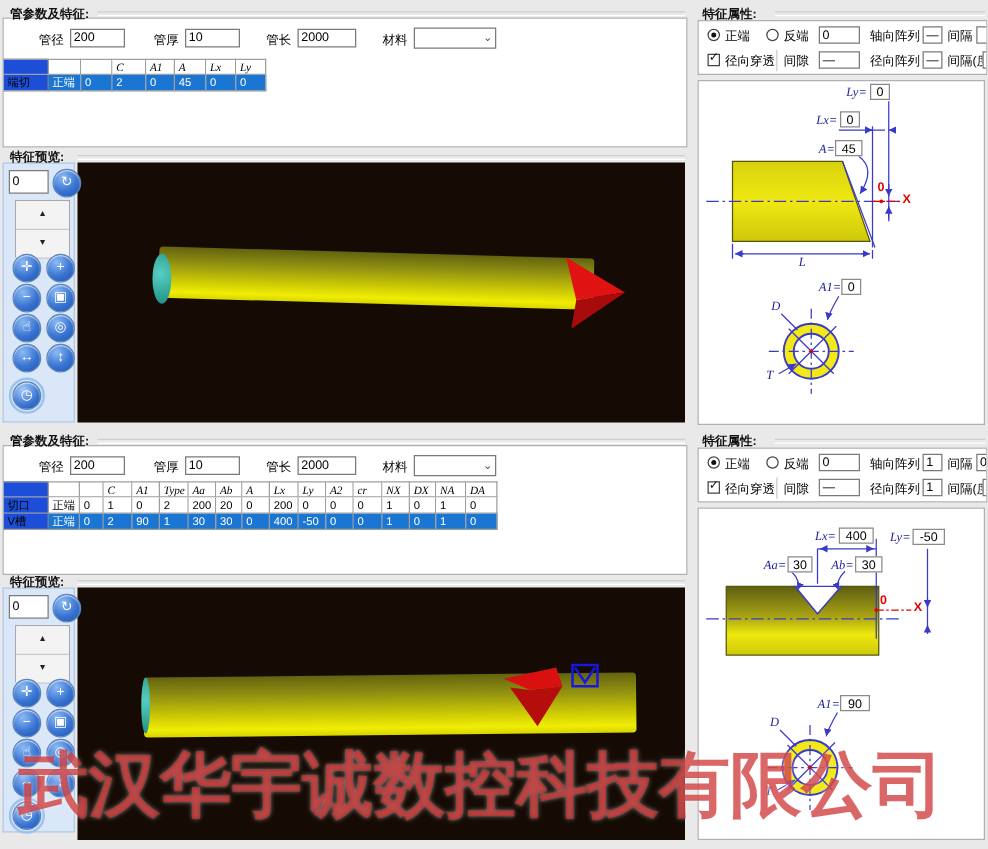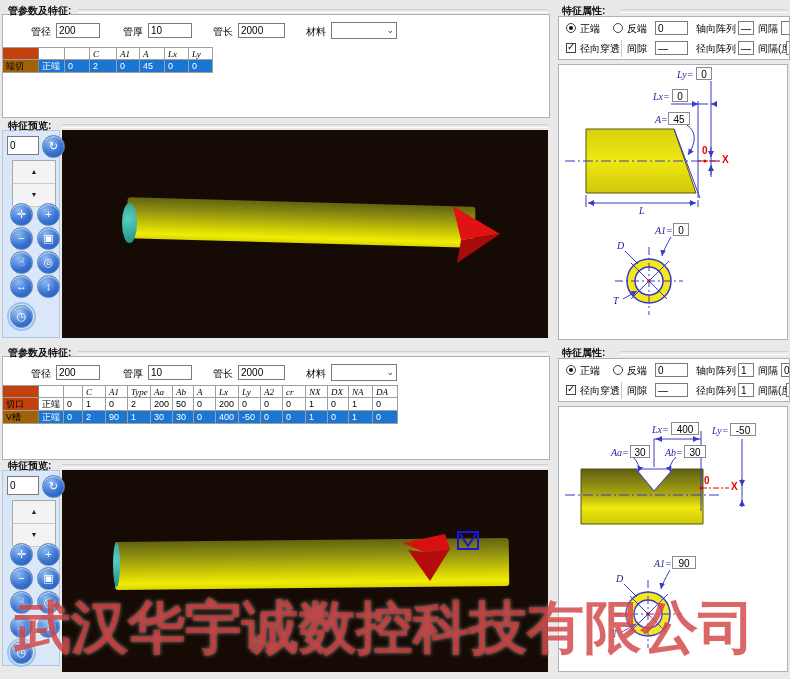--- a/index.html
+++ b/index.html
@@ -13,22 +13,22 @@
       font-family:"Liberation Sans",sans-serif;padding:0 2px;box-sizing:border-box}
   .combo{position:absolute;height:17px;border:1px solid #7a7a7a;background:#fff;box-sizing:border-box}
   .combo .arr{position:absolute;right:2px;top:2px;font-size:9px;color:#444}
   
   .dgrid{position:absolute;font-size:9px;z-index:2}
   .trow{display:flex;height:13px;line-height:12px}
   .tcell{box-sizing:border-box;border-right:1px solid #9f9f9f;border-bottom:1px solid #9f9f9f;
          padding-left:3px;overflow:hidden;white-space:nowrap;background:#fff}
   .thead .tcell{border-top:1px solid #9f9f9f;font-style:italic;font-family:"Liberation Serif",serif}
   .trow.sel .tcell{background:#1b75d3;color:#fff}
-  .trow .tcell.rowhdr{background:#c2410c;color:#000;border-right:1px solid #808080}
-  .trow.sel .tcell.rowhdr{background:#a16207;color:#000}
+  .trow .tcell.rowhdr{background:#1d4ed8;color:#000;border-right:1px solid #808080}
+  .trow.sel .tcell.rowhdr{background:#1d4ed8;color:#000}
   
   .toolbar{position:absolute;width:58px;background:#d9e7f8;border:1px solid #b3c8e2;box-sizing:border-box;z-index:2}
   .round-btn{position:absolute;width:21px;height:21px;border-radius:50%;color:#fff;text-align:center;line-height:20px;
              font-size:11px;border:1px solid #5d85b6;cursor:pointer;
              background:radial-gradient(circle at 35% 28%,#8cbbf2,#3a74d2 55%,#1c55b0);
              box-shadow:inset 0 1px 1px rgba(255,255,255,.7)}
   .round-btn.hl{outline:2px solid #9cc3ef;outline-offset:1px;background:radial-gradient(circle at 35% 28%,#a6ccf7,#3a74d2 60%,#1c55b0)}
   .spin-box{position:absolute;width:44px;height:46px;background:#fff;border:1px solid #a9a9a9;box-sizing:border-box}
   .spin-btn{height:22px;background:#f3f3f3;border-bottom:1px solid #c9c9c9;text-align:center;font-size:7px;
             line-height:22px;color:#222;cursor:pointer}
@@ -245,21 +245,21 @@
         <div class="tcell " style="width:25px">DA</div>
       </div>
       <div class="trow ">
         <div class="tcell rowhdr" style="width:36px">切口</div>
         <div class="tcell " style="width:25px">正端</div>
         <div class="tcell " style="width:19px">0</div>
         <div class="tcell " style="width:23px">1</div>
         <div class="tcell " style="width:22px">0</div>
         <div class="tcell " style="width:23px">2</div>
         <div class="tcell " style="width:22px">200</div>
-        <div class="tcell " style="width:21px">50</div>
+        <div class="tcell " style="width:21px">20</div>
         <div class="tcell " style="width:22px">0</div>
         <div class="tcell " style="width:23px">200</div>
         <div class="tcell " style="width:22px">0</div>
         <div class="tcell " style="width:22px">0</div>
         <div class="tcell " style="width:23px">0</div>
         <div class="tcell " style="width:22px">1</div>
         <div class="tcell " style="width:21px">0</div>
         <div class="tcell " style="width:24px">1</div>
         <div class="tcell " style="width:25px">0</div>
       </div>

